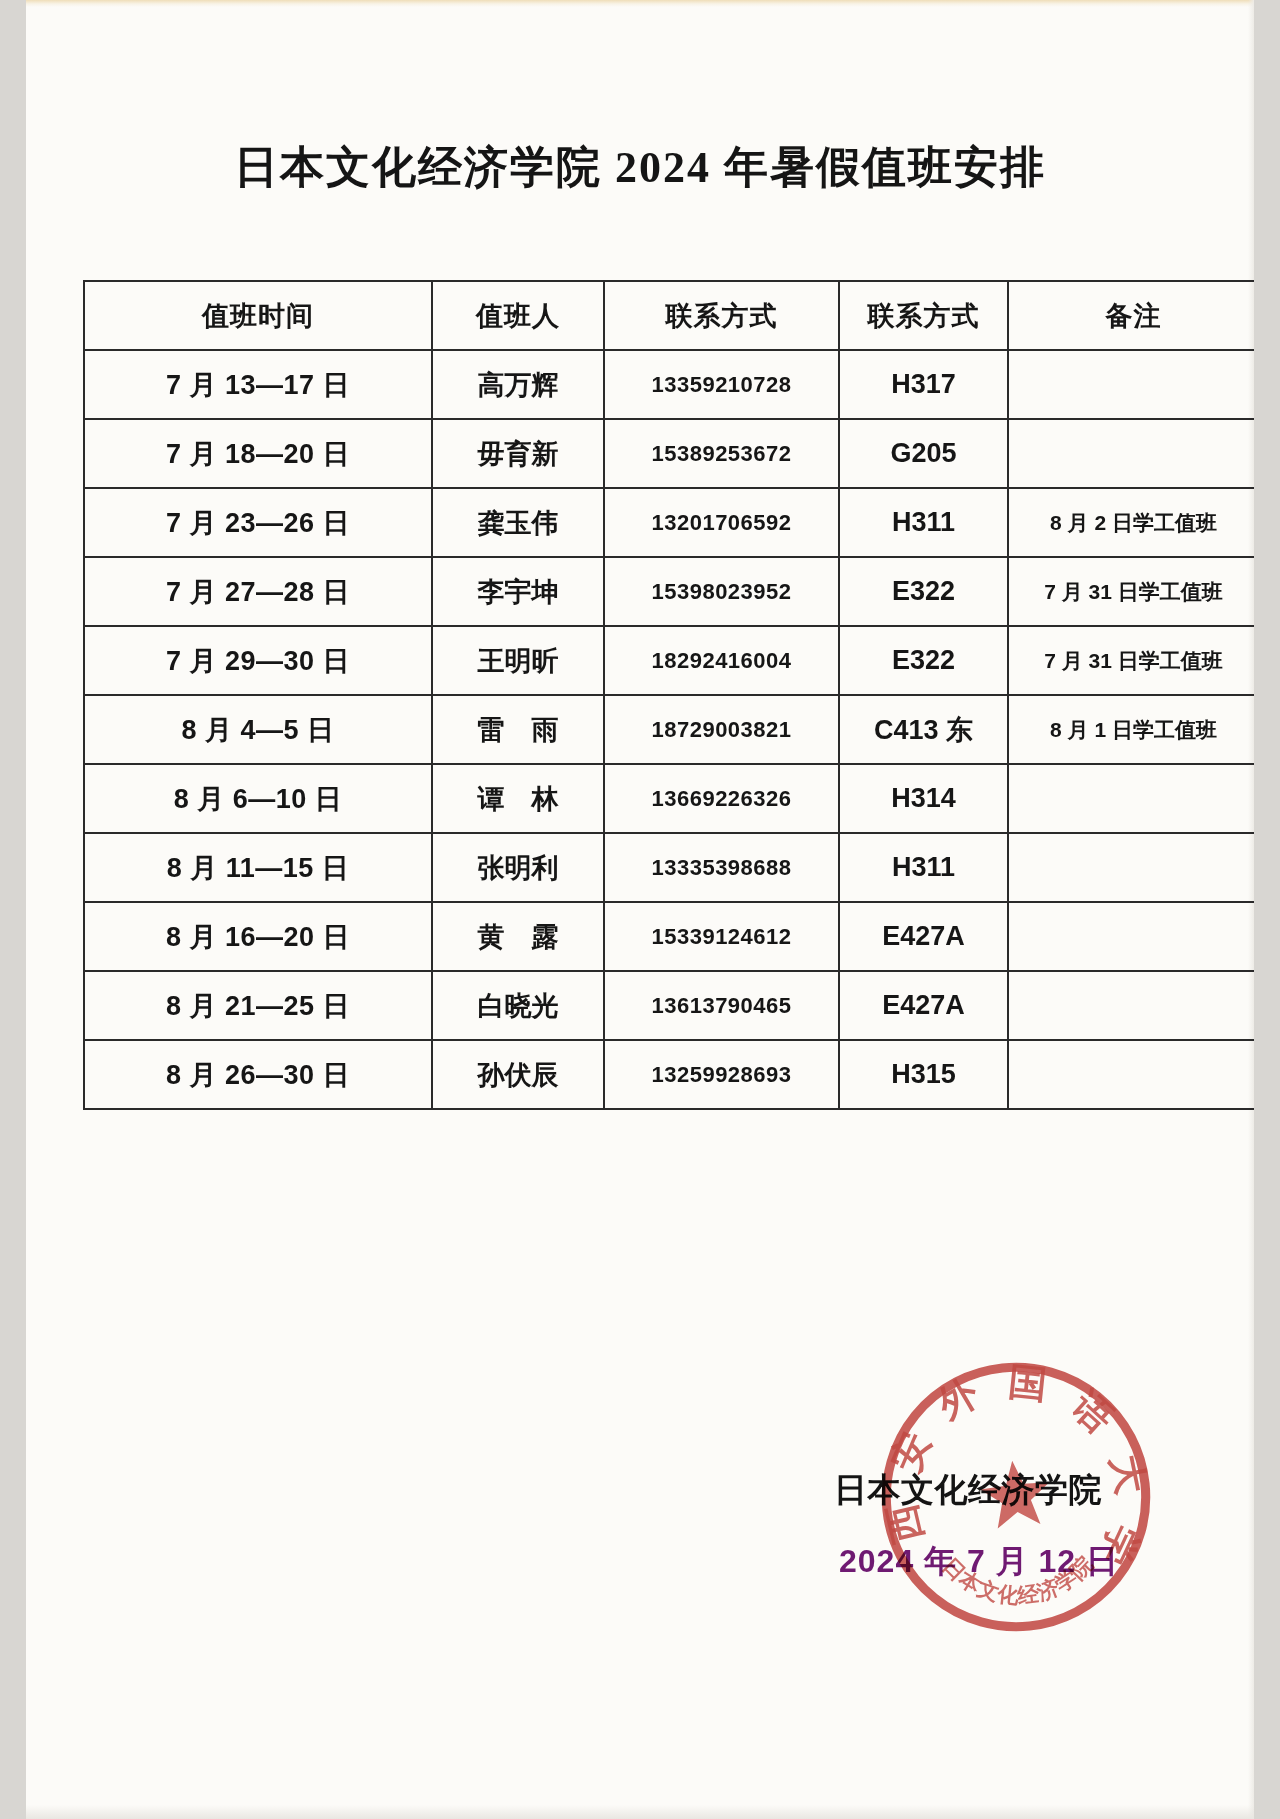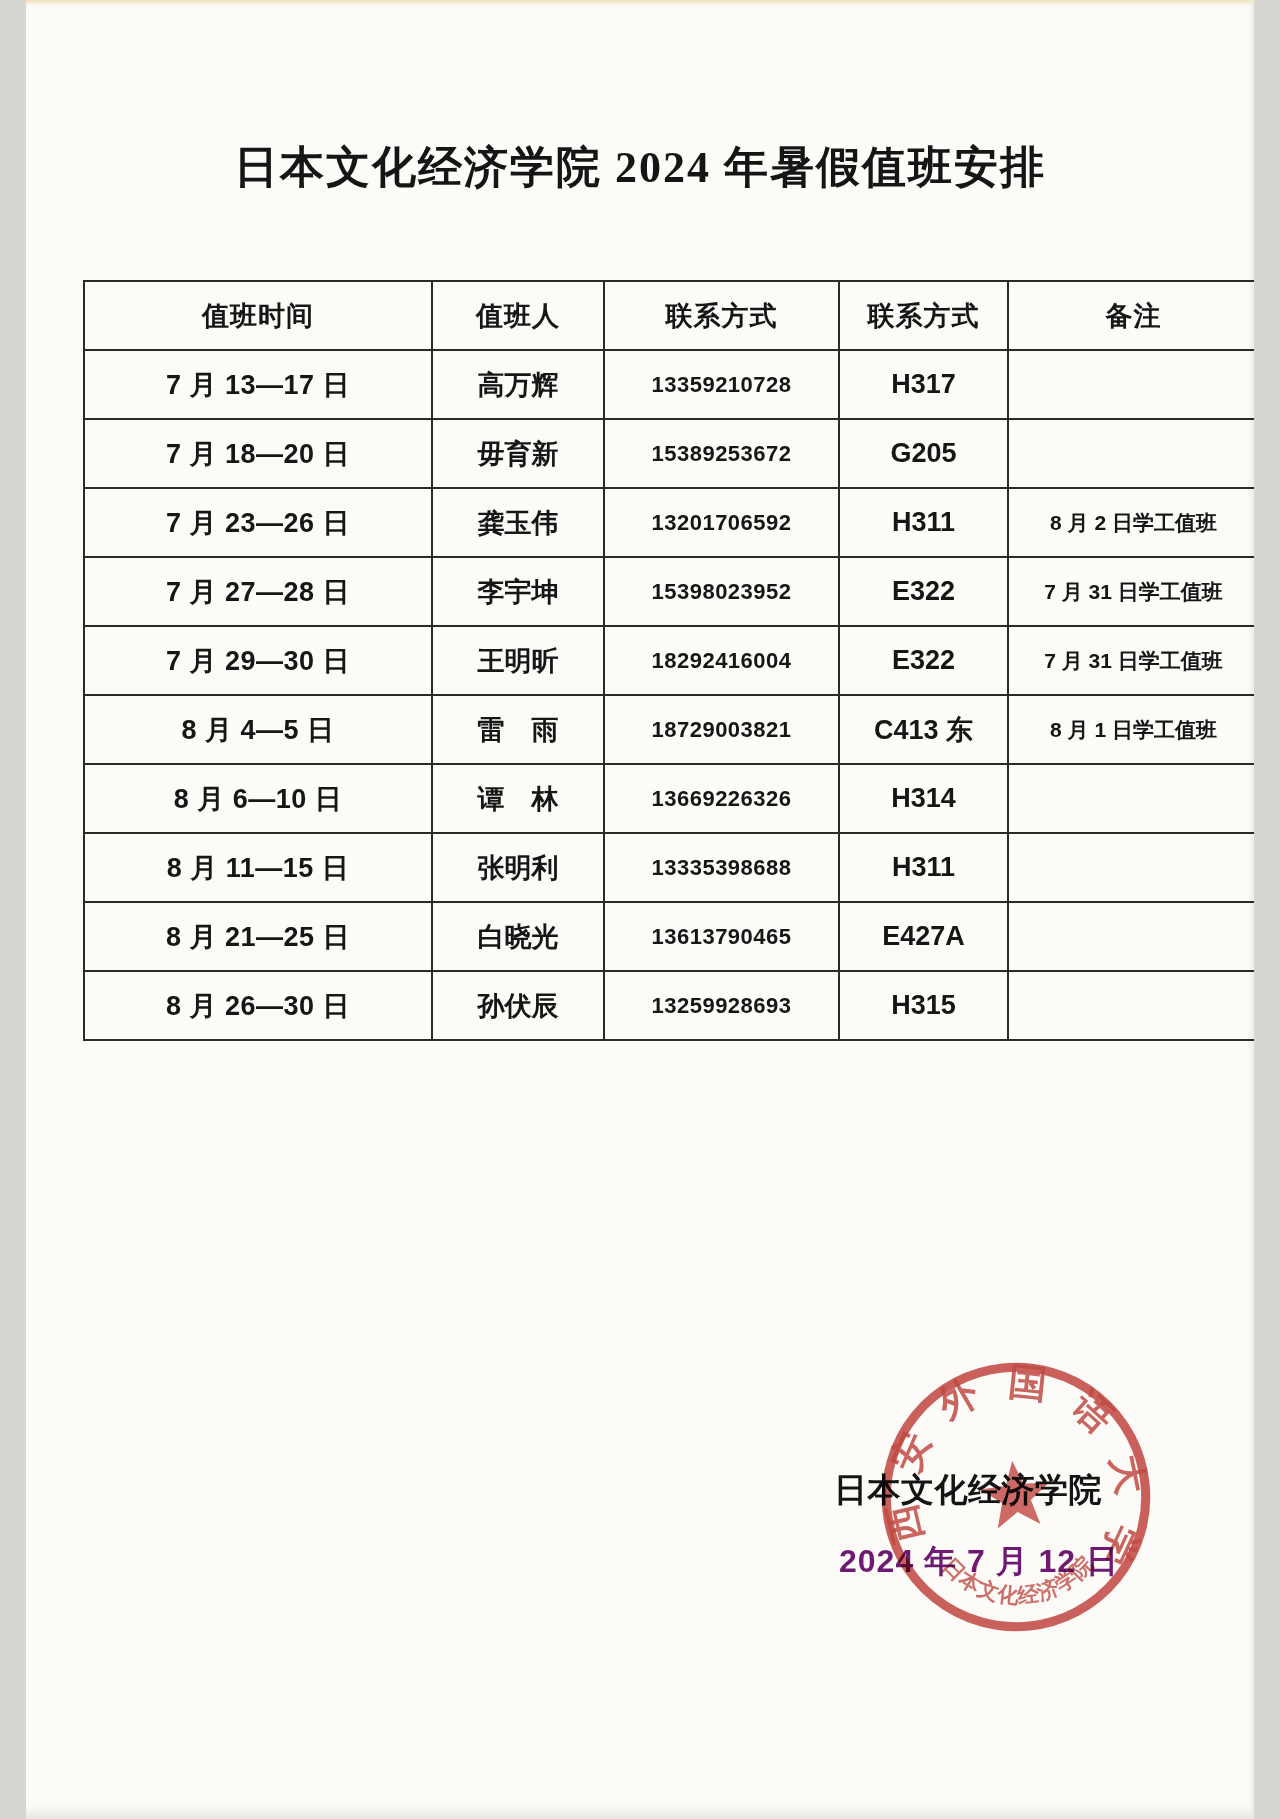--- a/index.html
+++ b/index.html
@@ -177,20 +177,27 @@
           <td class="c-remark"></td>
         </tr>
         <tr>
           <td class="c-time">8 月 11—15 日</td>
           <td class="c-person">张明利</td>
           <td class="c-phone">13335398688</td>
           <td class="c-loc">H311</td>
           <td class="c-remark"></td>
         </tr>
         <tr>
+          <td class="c-time">8 月 16—20 日</td>
+          <td class="c-person">黄　露</td>
+          <td class="c-phone">15339124612</td>
+          <td class="c-loc">E427A</td>
+          <td class="c-remark"></td>
+        </tr>
+        <tr>
           <td class="c-time">8 月 21—25 日</td>
           <td class="c-person">白晓光</td>
           <td class="c-phone">13613790465</td>
           <td class="c-loc">E427A</td>
           <td class="c-remark"></td>
         </tr>
         <tr>
           <td class="c-time">8 月 26—30 日</td>
           <td class="c-person">孙伏辰</td>
           <td class="c-phone">13259928693</td>

